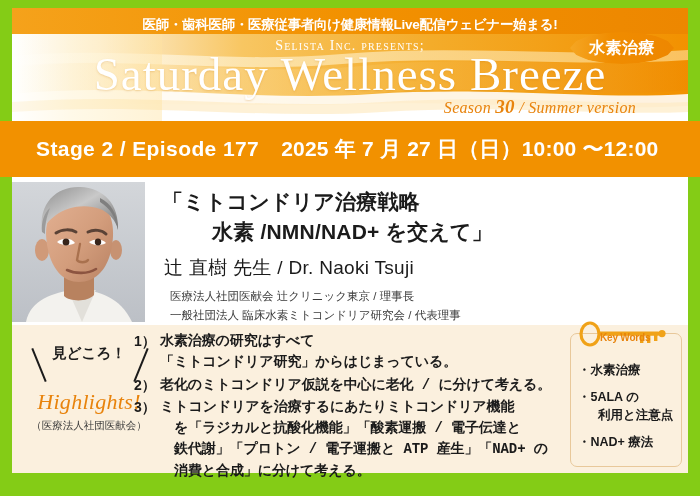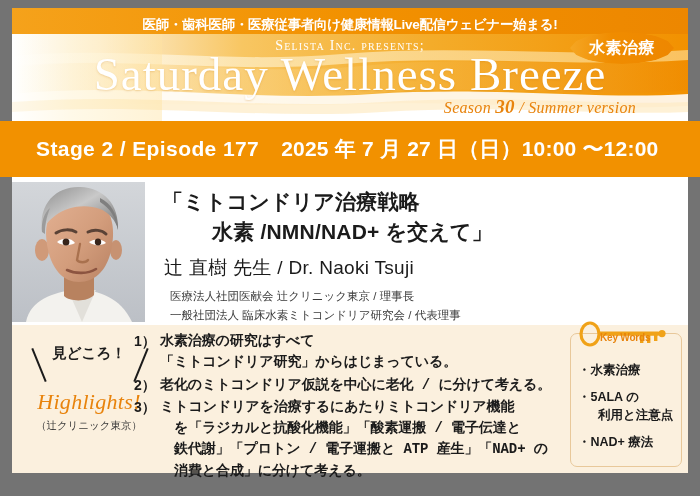--- a/index.html
+++ b/index.html
@@ -7,21 +7,21 @@
   body{
     font-family:"Liberation Sans","DejaVu Sans",sans-serif;
     background:#F29100;
     width:700px; height:496px; overflow:hidden;
     position:relative;
   }
 
   
   #poster{
     position:absolute; inset:0;
-    background:#737373;
+    background:#84cc16;
   }
 
   
   .header{
     position:absolute; left:12px; top:8px; width:676px; height:113px;
     background:#ffffff; overflow:hidden;
   }
   .hdr-waves{ position:absolute; inset:0; }
 
   .hdr-tagline{
@@ -321,21 +321,21 @@
 
   <div class="highlights">
 
     <div class="hl-left">
       <div class="hl-slash-l"></div>
       <div class="hl-slash-r"></div>
       <div class="hl-kaino">
         <div>見どころ！</div>
       </div>
       <div class="hl-en">Highlights!</div>
-      <div class="hl-sub">（辻クリニック東京）</div>
+      <div class="hl-sub">（医療法人社団医献会）</div>
     </div>
 
     <div class="hl-list">
 
       <div class="hl-item">
         <div class="hl-num">1）</div>
         <div class="hl-body">
           <span>水素治療の研究はすべて</span><br>
           <span>「ミトコンドリア研究」からはじまっている。</span>
         </div>

